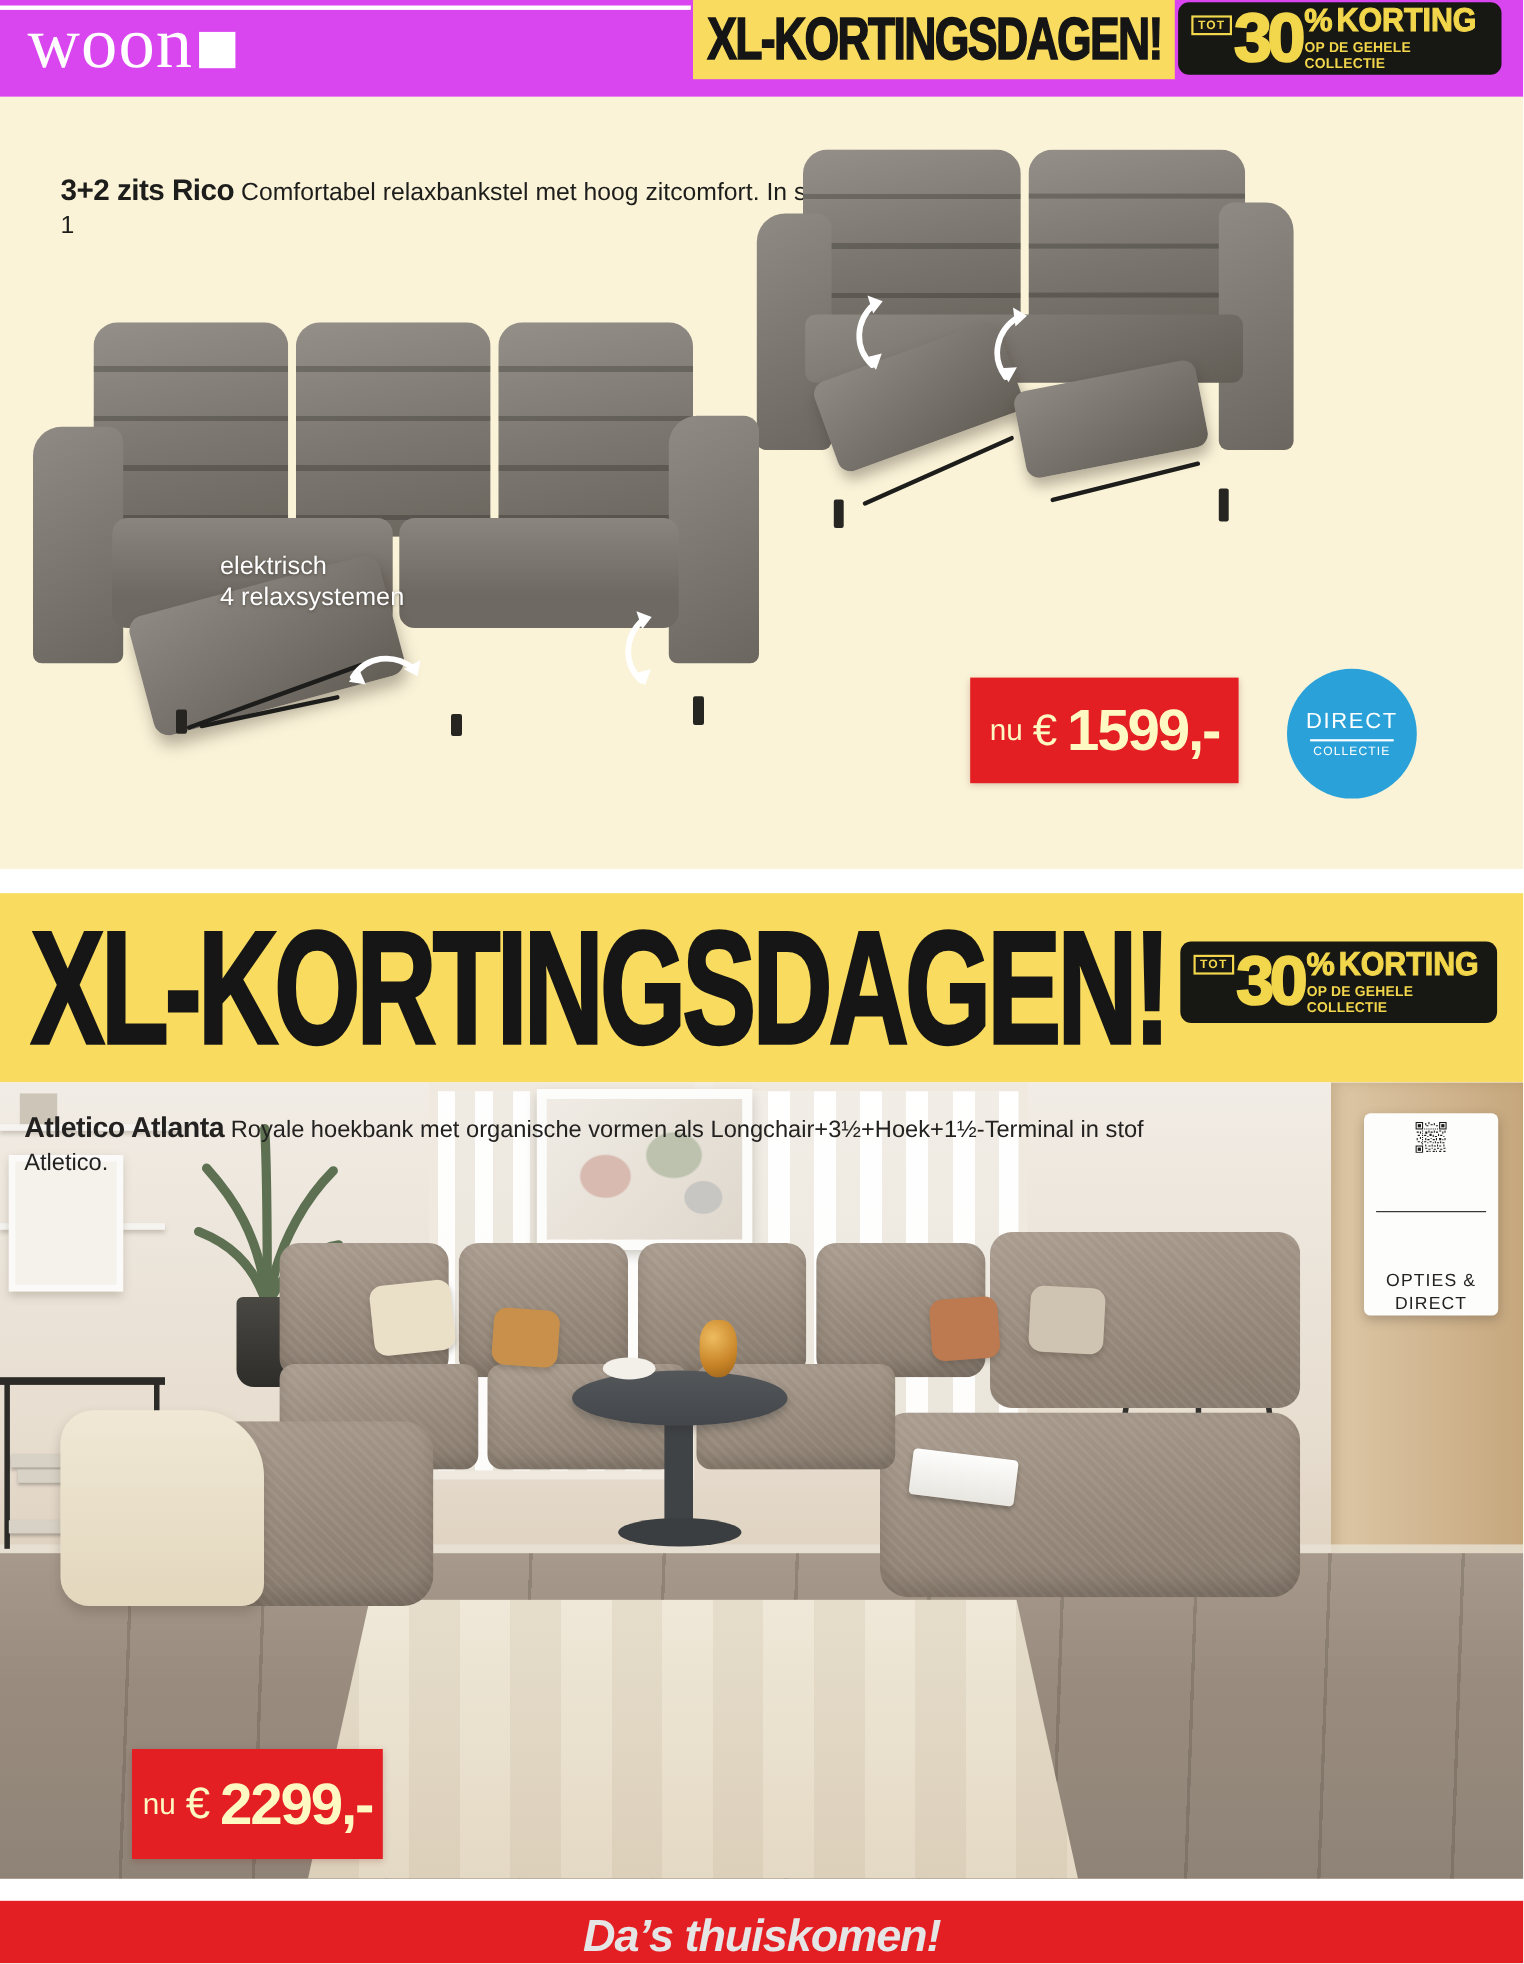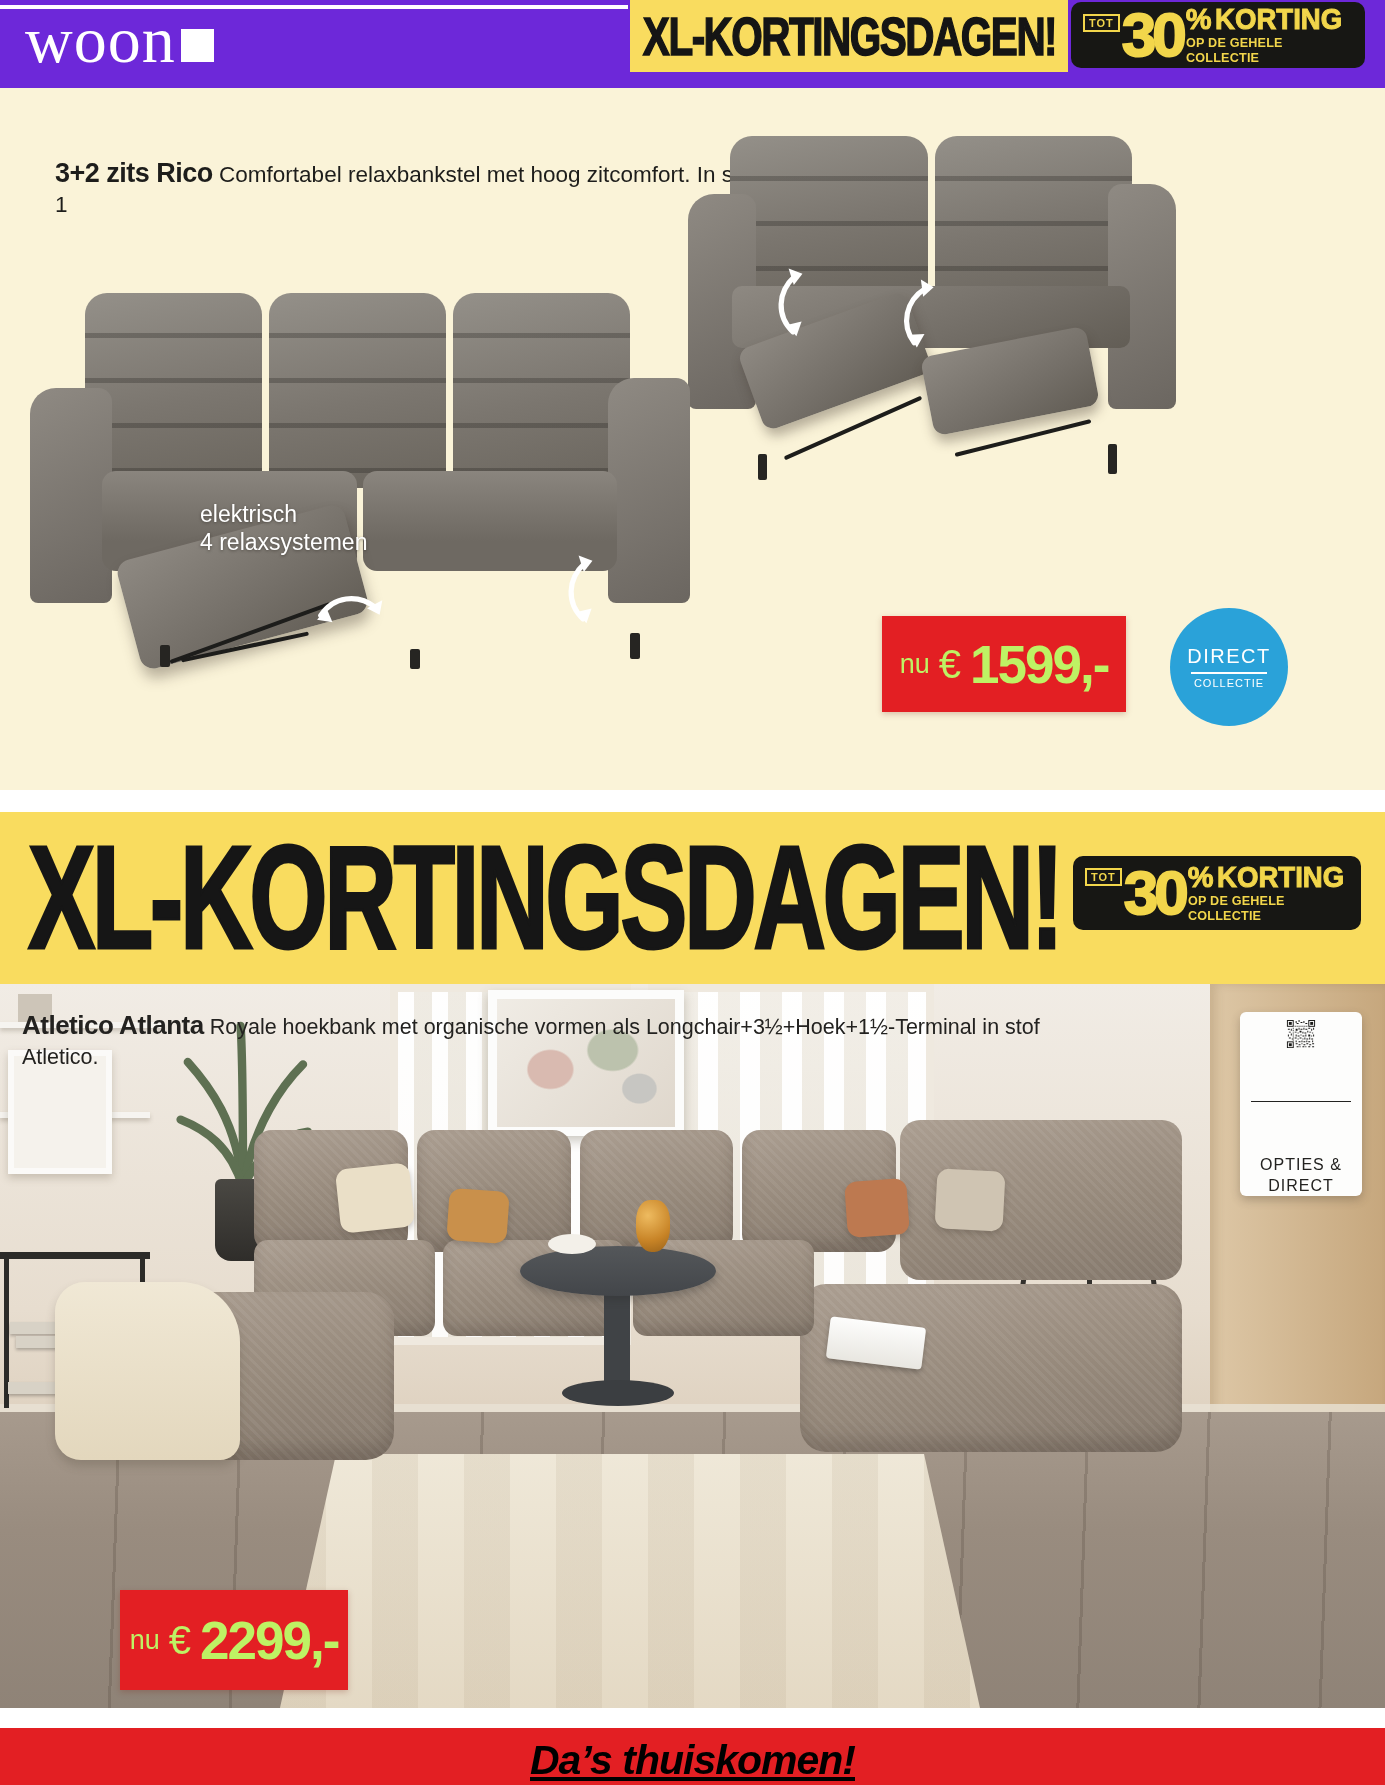--- a/index.html
+++ b/index.html
@@ -1,21 +1,21 @@
 <!DOCTYPE html>
 <html><head>
 <meta charset="utf-8">
 <style>
   html,body{margin:0;padding:0;background:#ffffff;}
   .page{position:relative;width:1385px;height:1785px;overflow:hidden;background:#ffffff;
         font-family:"Liberation Sans",sans-serif;}
   .abs{position:absolute;}
 
   
-  .topbar{left:0;top:0;width:1385px;height:88px;background:#6d28d9;}
+  .topbar{left:0;top:0;width:1385px;height:88px;background:#d946ef;}
   .top-line{left:0;top:5px;width:628px;height:4px;background:#ffffff;}
   .logo{left:25px;top:2px;color:#fff;font-family:"Liberation Serif",serif;font-size:66px;
         font-weight:500;letter-spacing:1px;display:flex;align-items:center;}
   .logo-square{display:inline-block;width:33px;height:33px;background:#fff;margin:10px 3px 0 5px;}
   .promo-yellow{left:630px;top:0;width:438px;height:72px;background:#f9dc5f;
         display:flex;align-items:center;justify-content:center;overflow:hidden;}
   .promo-yellow span{font-size:54px;font-weight:700;color:#151515;letter-spacing:-2px;
         transform:scaleX(.75);white-space:nowrap;-webkit-text-stroke:1.5px #151515;}
 
   
@@ -66,21 +66,21 @@
   .s2-foot1{left:58px;top:182px;width:178px;height:86px;transform:rotate(-20deg);
         border-radius:12px;box-shadow:0 8px 12px rgba(60,50,40,.35);}
   .s2-foot2{left:238px;top:205px;width:168px;height:80px;transform:rotate(-11deg);
         border-radius:12px;box-shadow:0 8px 12px rgba(60,50,40,.35);}
   .arrow{position:absolute;width:52px;height:82px;}
 
   .overlay-txt{left:200px;top:412px;color:#fff;font-size:23px;line-height:28px;
         text-shadow:0 1px 3px rgba(40,35,30,.5);}
 
   .pricebox{background:#e31f23;display:flex;align-items:baseline;justify-content:center;
-        color:#bef264;gap:9px;box-shadow:0 2px 6px rgba(120,30,20,.25);}
+        color:#fef9c3;gap:9px;box-shadow:0 2px 6px rgba(120,30,20,.25);}
   .pricebox .nu{font-size:27px;font-weight:400;}
   .pricebox .cur{font-size:40px;font-weight:400;}
   .pricebox .amt{font-size:53px;font-weight:700;letter-spacing:-2px;}
   .price-rico{left:882px;top:528px;width:244px;height:96px;padding-top:0;align-items:center;}
   .price-atl{left:120px;top:606px;width:228px;height:100px;align-items:center;}
 
   .direct{left:1170px;top:520px;width:118px;height:118px;border-radius:50%;background:#2aa2d9;
         display:flex;flex-direction:column;align-items:center;justify-content:center;color:#fff;}
   .direct .d1{font-size:20px;letter-spacing:1.5px;}
   .direct .dline{width:76px;height:2px;background:#fff;margin:4px 0 3px;}
@@ -168,22 +168,22 @@
   .qr-card{left:1240px;top:28px;width:122px;height:176px;background:#fdfdfc;border-radius:6px;
         box-shadow:0 4px 10px rgba(70,60,50,.3);display:flex;flex-direction:column;
         align-items:center;padding-top:8px;cursor:pointer;gap:48px;}
   .qr-svg{width:100px;height:100px;}
   .qr-div{width:100px;height:3px;background:#232220;margin:5px 0 4px;}
   .qr-label{font-size:16px;line-height:21px;color:#232220;letter-spacing:1px;text-align:center;}
 
   
   .footer{left:0;top:1728px;width:1385px;height:57px;background:#e31f23;
         display:flex;align-items:center;justify-content:center;}
-  .footer span{color:#000000;font-size:41px;font-weight:700;font-style:italic;letter-spacing:-1px;
-        transform:translateY(4px);text-decoration:underline;}
+  .footer span{color:#e5e5e5;font-size:41px;font-weight:700;font-style:italic;letter-spacing:-1px;
+        transform:translateY(4px);}
 </style>
 </head>
 <body>
 
 <div class="page">
 
   <div class="abs topbar">
     <div class="abs top-line"></div>
     <div class="abs logo">
       <span>woon</span>

